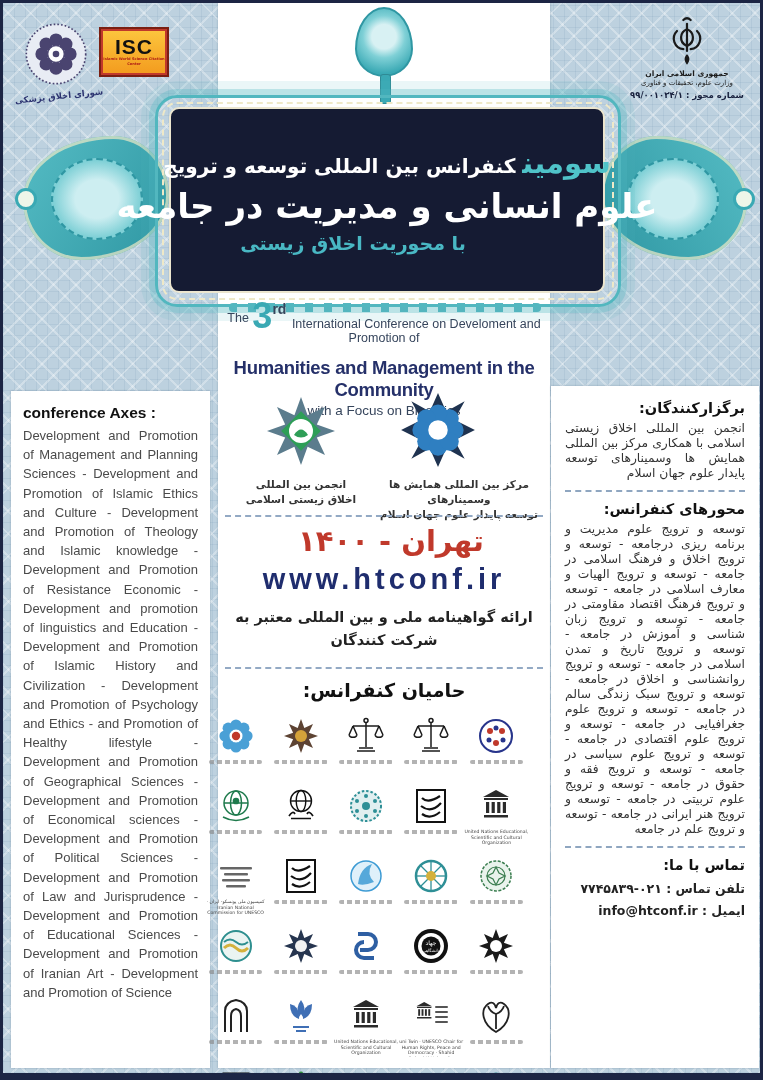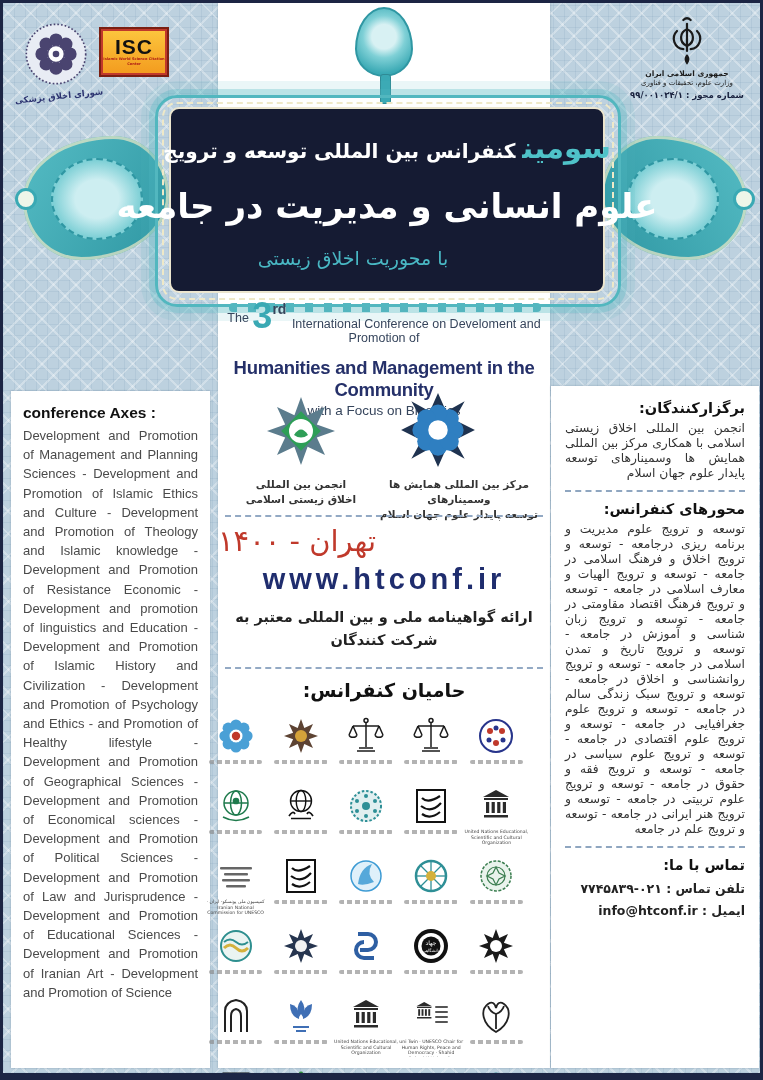--- a/index.html
+++ b/index.html
@@ -50,25 +50,25 @@
   .wing-right{left:598px;transform:scaleX(-1);}
   .wing-right .dot{left:-8px;}
   .med{position:absolute;left:352px;top:4px;width:60px;height:100px;z-index:3;}
   .med .bulb{width:58px;height:70px;background:radial-gradient(circle at 50% 42%,#d8f1f3 0 26%,#7fd0d6 45%,#3aa9b4 78%);
     border:2px solid #2f97a3;border-radius:50% 50% 50% 50%/60% 60% 40% 40%;box-sizing:border-box;}
   .med .stem{width:9px;height:28px;background:#3aa9b4;margin:-3px auto 0;border-radius:3px;border:1px solid #2f8a95;}
   .plate-outer{position:absolute;left:152px;top:92px;width:460px;height:206px;border-radius:22px;z-index:4;
     border:3px solid #52b7bf;outline:2px dashed #efe9c8;outline-offset:-9px;
     box-shadow:0 0 0 6px rgba(79,182,191,.30),0 0 0 14px rgba(79,182,191,.12);}
   .plate{position:absolute;left:166px;top:104px;width:432px;height:182px;background:#151b33;border-radius:10px;
-    border:2px solid #ece6cf;z-index:5;display:flex;flex-direction:column;justify-content:center;align-items:center;gap:21px;}
+    border:2px solid #ece6cf;z-index:5;display:flex;flex-direction:column;justify-content:center;align-items:center;gap:6px;}
   .b-line1{direction:rtl;font-size:20px;font-weight:bold;color:#fff;white-space:nowrap;}
   .b-line1 .accent{font-size:29px;color:#4fc3c9;margin-left:7px;}
   .b-line2{direction:rtl;font-size:34px;font-weight:bold;color:#fff;white-space:nowrap;}
-  .b-line3{direction:rtl;font-size:19px;font-weight:normal;color:#49b8c4;transform:translateX(-34px);}
+  .b-line3{direction:rtl;font-size:19px;font-weight:bold;color:#49b8c4;transform:translateX(-34px);}
   .fringe{position:absolute;left:226px;top:300px;width:312px;height:9px;z-index:3;opacity:.85;
     background:repeating-linear-gradient(90deg,#3aa9b4 0 8px,transparent 8px 19px);border-radius:4px;}
 
   
   .eng{position:absolute;left:215px;top:298px;width:332px;text-align:center;z-index:6;}
   .eng .r1{color:#36455c;font-size:12.5px;}
   .eng .the{vertical-align:6px;}
   .eng .three{font-size:36px;font-weight:bold;color:#3aa9b4;line-height:28px;}
   .eng .rd{font-size:14px;font-weight:bold;color:#36455c;vertical-align:14px;margin-right:2px;}
   .eng .r2{color:#253069;font-size:18.5px;font-weight:bold;margin-top:12px;letter-spacing:-.3px;}
@@ -77,22 +77,22 @@
   
   .orglogo{position:absolute;z-index:6;}
   .orglogo svg{width:100%;height:100%;}
   .org-left{left:256px;top:388px;width:84px;height:80px;}
   .org-right{left:392px;top:386px;width:86px;height:82px;}
   .orgcap{position:absolute;z-index:6;direction:rtl;text-align:center;font-size:10.5px;font-weight:bold;color:#333;line-height:15px;}
   .orgcap-left{left:232px;top:474px;width:132px;}
   .orgcap-right{left:372px;top:474px;width:168px;}
 
   .dashsep{position:absolute;left:222px;width:318px;border-top:2px dashed #93a9c4;z-index:6;}
-  .city{position:absolute;left:215px;top:521px;width:332px;text-align:left;direction:rtl;
-    font-size:29px;font-weight:normal;color:#c0392b;z-index:6;}
+  .city{position:absolute;left:215px;top:521px;width:332px;text-align:center;direction:rtl;
+    font-size:29px;font-weight:bold;color:#c0392b;z-index:6;padding-left:7px;}
   .site{position:absolute;left:215px;top:560px;width:332px;text-align:center;
     font-family:"Liberation Sans",sans-serif;font-size:29px;font-weight:bold;color:#1f2d6e;letter-spacing:4px;z-index:6;}
   .cert{position:absolute;left:215px;top:603px;width:332px;text-align:center;direction:rtl;
     font-size:14.5px;font-weight:bold;color:#222;line-height:23px;z-index:6;}
   .sp-title{position:absolute;left:215px;top:676px;width:332px;text-align:center;direction:rtl;
     font-size:19px;font-weight:bold;color:#111;z-index:6;}
 
   
   .sponsor-grid{position:absolute;left:200px;top:708px;width:326px;height:352px;z-index:6;
     display:grid;grid-template-columns:repeat(5,1fr);grid-auto-rows:70px;}

